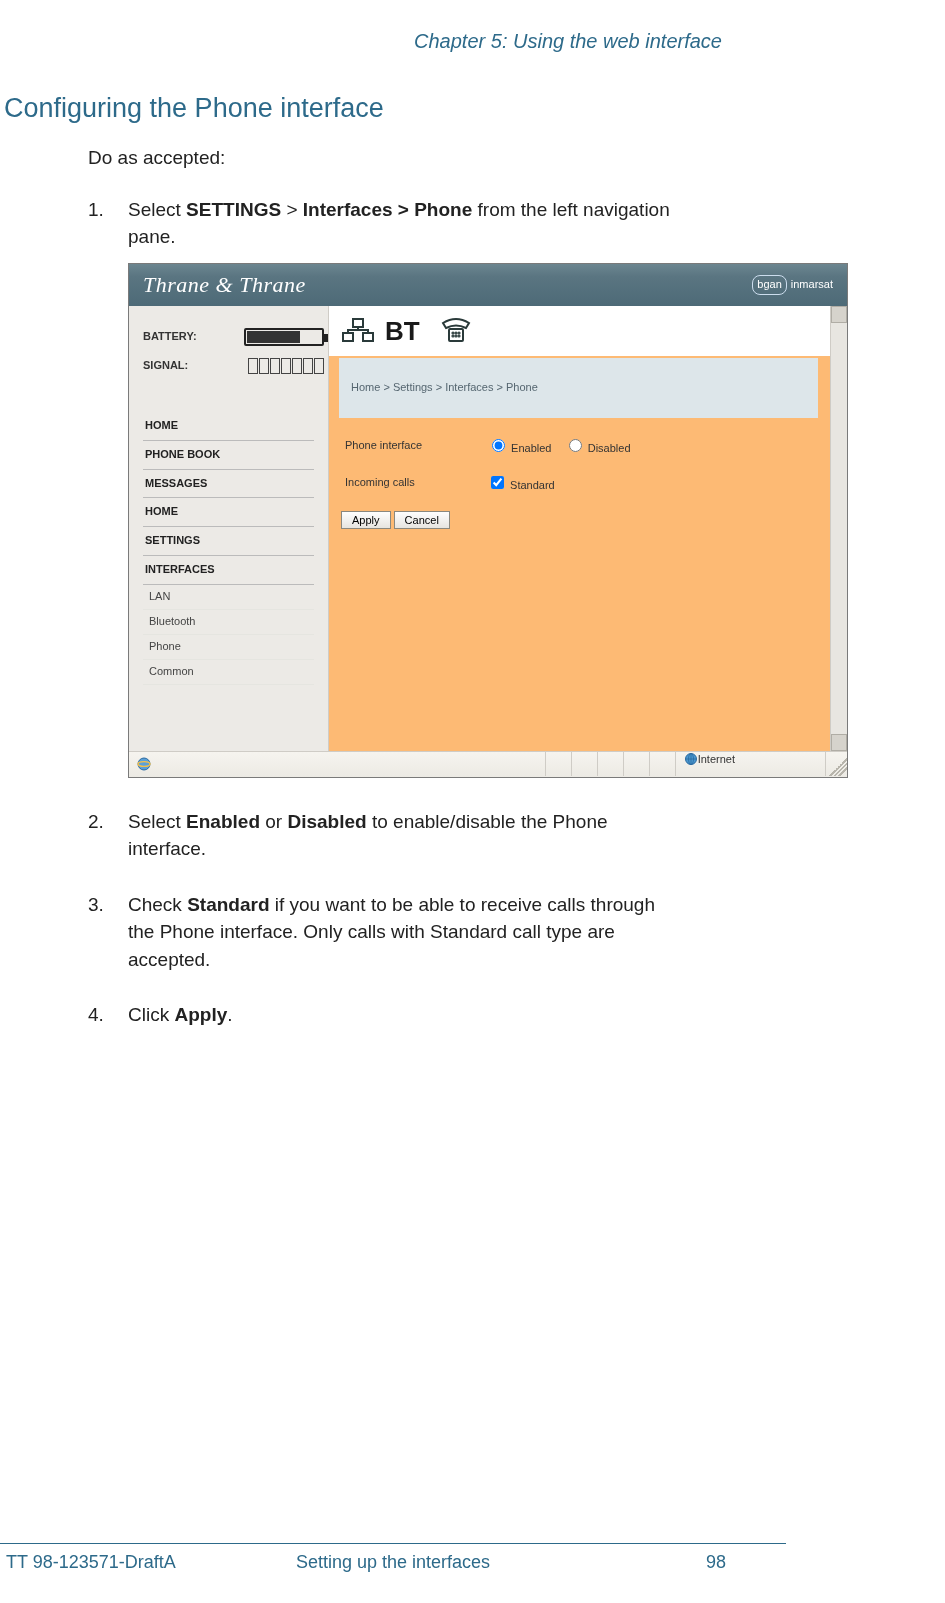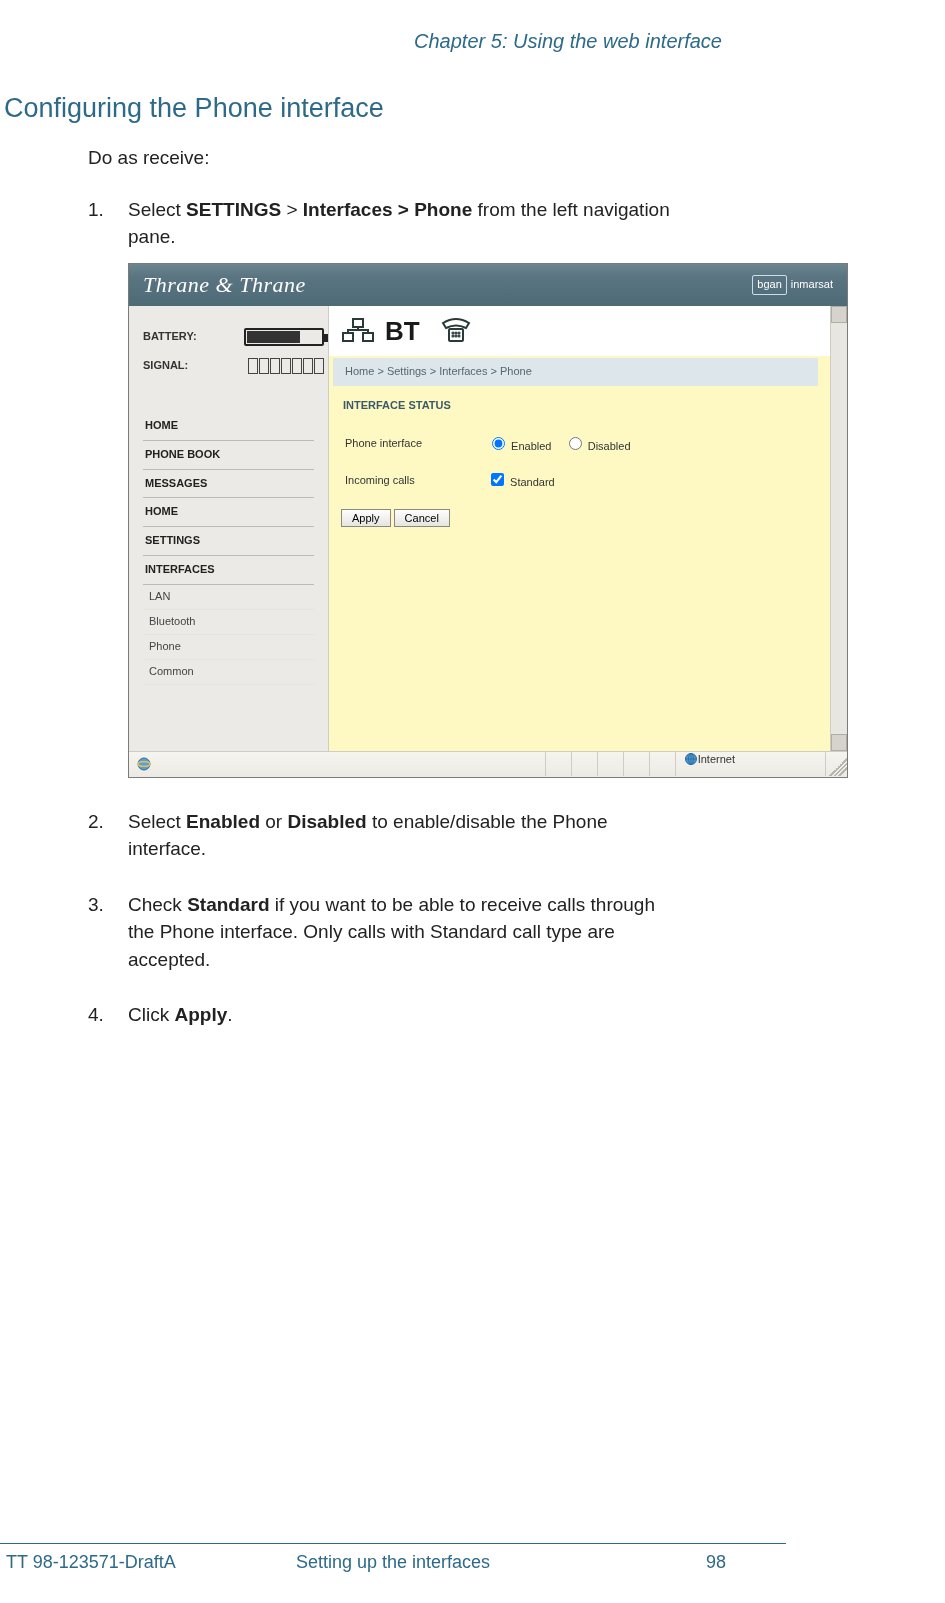--- a/index.html
+++ b/index.html
@@ -76,21 +76,21 @@
     height: 42px;
     display: flex;
     align-items: center;
     justify-content: space-between;
     padding: 0 14px;
     font-family: Georgia, "Times New Roman", serif;
     font-size: 22px;
   }
   .ss-banner .brand { font-style: italic; letter-spacing: .5px;}
   .ss-banner .logos { font-size: 11px; font-family: Verdana, sans-serif; display:flex; align-items:center; gap:4px; font-style: normal;}
-  .ss-banner .logos .box{border:1px solid #cde;border-radius:2px;padding:1px 4px;}
+  .ss-banner .logos .box{border:1px solid #cde;border-radius:8px;padding:1px 4px;}
   .ss-main {
     display: flex;
     background: #fff;
   }
   .ss-left {
     width: 200px;
     background: #eceae6;
     border-right: 1px solid #cfccc6;
     font-size: 11px;
     padding-top: 18px;
@@ -124,40 +124,40 @@
     display:block;
     padding: 4px 2px 4px 6px;
     color: #444;
     font-size: 11px;
     font-weight: 400;
     cursor:pointer;
     border-bottom: 1px solid #e5e5e0;
   }
   .ss-right {
     flex: 1;
-    background: #fef9c3;
+    background: #fdba74;
     position: relative;
     min-height: 445px;
   }
   .icon-bar {
     height: 50px;
     display:flex;
     align-items:center;
     gap:10px;
     padding-left: 12px;
     border-bottom: 0;
     background:#fff;
   }
   .icon-bar svg { display:block; }
   .breadcrumb {
     background: #dde6ea;
     color: #556670;
     font-size: 11px;
-    padding: 6px 12px;
-    margin: 2px 12px 12px 4px;
+    padding: 22px 12px;
+    margin: 2px 12px 12px 10px;
   }
   .panel {
     padding: 0 12px;
     font-size: 11px;
     color: #333;
   }
   .panel .heading {
     font-weight: 700;
     color: #3b5a68;
     margin: 8px 0 14px 2px;
@@ -210,21 +210,21 @@
 </head>
 <body>
 
 <div class="page">
 
   <div class="chapter-header">Chapter 5: Using the web interface</div>
 
   <div class="section-title">Configuring the Phone interface</div>
 
   <div class="body-text">
-    <div class="intro">Do as receive:</div>
+    <div class="intro">Do as accepted:</div>
 
     <ol class="steps">
       <li>
         <span>Select </span><b class="strong">SETTINGS</b><span> &gt; </span><b class="strong">Interfaces &gt; Phone</b><span> from the left navigation pane.</span>
 
         <div class="screenshot-wrap">
           <div class="screenshot">
             <div class="ss-banner">
               <span class="brand">Thrane &amp; Thrane</span>
               <span class="logos">
@@ -287,21 +287,20 @@
                         <circle cx="17" cy="16" r="0.6" fill="#2a3a3a"></circle>
                         <circle cx="20" cy="16" r="0.6" fill="#2a3a3a"></circle>
                         <circle cx="14" cy="19" r="0.6" fill="#2a3a3a"></circle>
                         <circle cx="17" cy="19" r="0.6" fill="#2a3a3a"></circle>
                         <circle cx="20" cy="19" r="0.6" fill="#2a3a3a"></circle>
                       </g>
                     </svg>
                 </div>
                 <div class="breadcrumb">Home &gt; Settings &gt; Interfaces &gt; Phone</div>
                 <div class="panel">
-                  <div class="heading">INTERFACE STATUS</div>
                   <table>
                     <tbody>
                         <tr>
                       <td style="width:140px">Phone interface</td>
                       <td>
                         <label><input type="radio" name="pi" checked="" style=""> <span>Enabled</span></label>
                         &nbsp;&nbsp;
                         <label><input type="radio" name="pi" style=""> <span>Disabled</span></label>
                       </td>
                     </tr>

